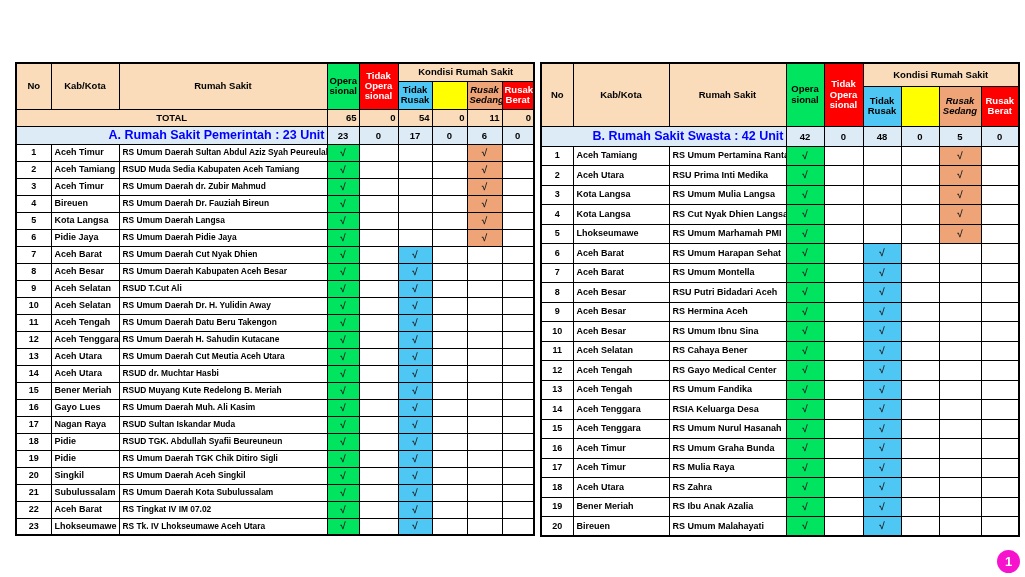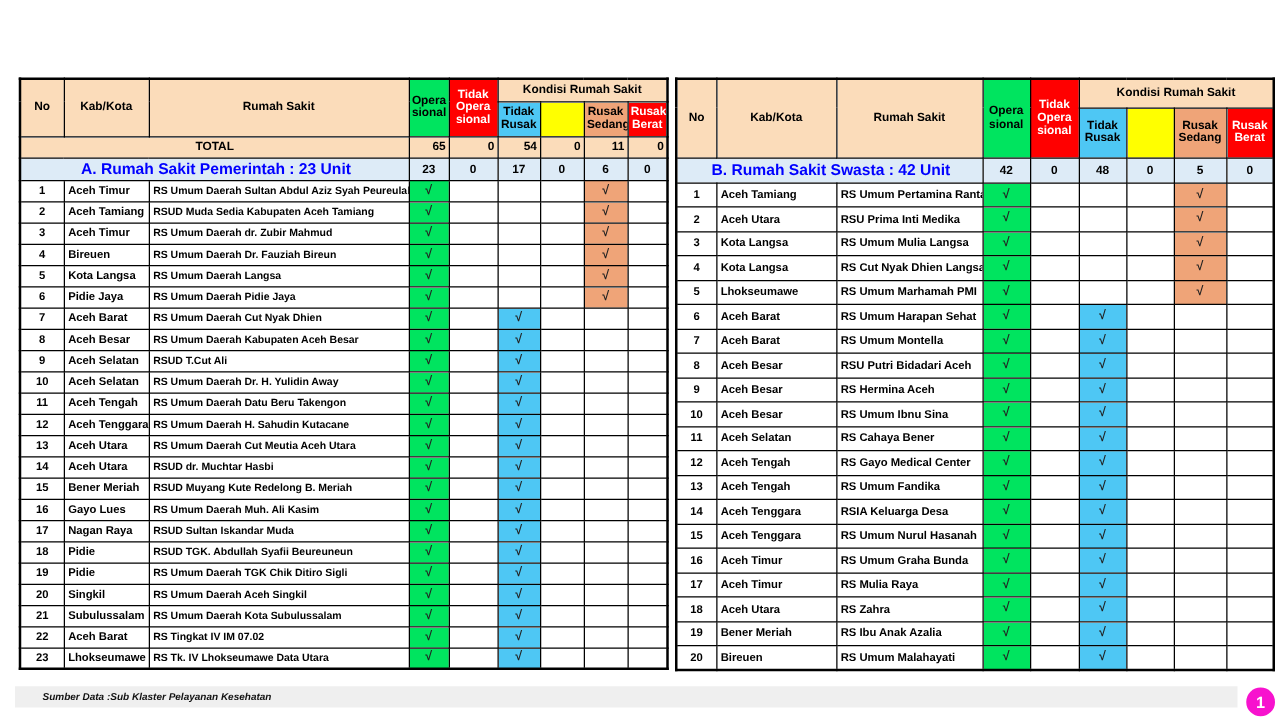--- a/index.html
+++ b/index.html
@@ -37,30 +37,30 @@
   th{background:var(--header-peach);font-size:9.5px;line-height:1.1;text-align:center;vertical-align:middle;}
   .tbl-left thead .hr1 th{height:18px;}
   .tbl-left thead .hr2 th{height:28px;}
   .tbl-right thead .hr1 th{height:23px;}
   .tbl-right thead .hr2 th{height:40px;}
 
   th.h-op{background:var(--operasional);color:#000;}
   th.h-tidakop{background:var(--tidak-operasional);color:#fff;}
   th.h-tr{background:var(--tidak-rusak);color:#000;}
   th.h-rr{background:var(--rusak-ringan);color:#000;padding-left:40px;}
-  th.h-rs{background:var(--rusak-sedang);color:#000;}
+  th.h-rs{background:var(--rusak-sedang);color:#000;font-style:italic;}
   th.h-rb{background:var(--rusak-berat);color:#fff;}
 
   .total-row td{background:var(--header-peach);height:17px;font-size:9.5px;text-align:right;}
   .total-row .total-label{text-align:center;}
   .section-row td{background:var(--section-bg);font-size:9.5px;text-align:center;}
   .tbl-left .section-row td{height:18px;}
   .tbl-right .section-row td{height:20px;}
   .section-row td.section-label{
-    text-align:center;color:var(--section-text);font-size:12.5px;padding-left:4px;white-space:nowrap;
+    text-align:right;color:var(--section-text);font-size:12.5px;padding-left:4px;white-space:nowrap;
   }
 
   tbody td{font-size:9px;text-align:center;background:#fff;line-height:1;}
   .tbl-left tbody td{height:17px;}
   .tbl-right tbody td{height:19.5px;}
   tbody td.t-left{text-align:left;padding-left:3px;white-space:nowrap;}
   .tbl-left tbody td.c-rs-name{font-size:8.4px;}
   tbody td.chk{font-size:10px;color:#222;}
   tbody td.chk-operasional{background:var(--operasional);}
   tbody td.chk-tidak_rusak{background:var(--tidak-rusak);}
@@ -368,21 +368,21 @@
           <td class="chk chk-operasional">√</td>
           <td></td>
           <td class="chk chk-tidak_rusak">√</td>
           <td></td>
           <td></td>
           <td></td>
         </tr>
         <tr>
           <td class="c-no">23</td>
           <td class="t-left">Lhokseumawe</td>
-          <td class="t-left c-rs-name">RS Tk. IV Lhokseumawe Data Utara</td>
+          <td class="t-left c-rs-name">RS Tk. IV Lhokseumawe Aceh Utara</td>
           <td class="chk chk-operasional">√</td>
           <td></td>
           <td class="chk chk-tidak_rusak">√</td>
           <td></td>
           <td></td>
           <td></td>
         </tr>
       </tbody>
   </table>
 
@@ -640,20 +640,17 @@
           <td class="chk chk-operasional">√</td>
           <td></td>
           <td class="chk chk-tidak_rusak">√</td>
           <td></td>
           <td></td>
           <td></td>
         </tr>
       </tbody>
   </table>
 
-  <div class="footer-strip">
-    <span>Sumber Data :Sub Klaster Pelayanan Kesehatan</span>
-  </div>
   <div class="page-badge">
     <span>1</span>
   </div>
 
 </div>
 
 </body></html>

